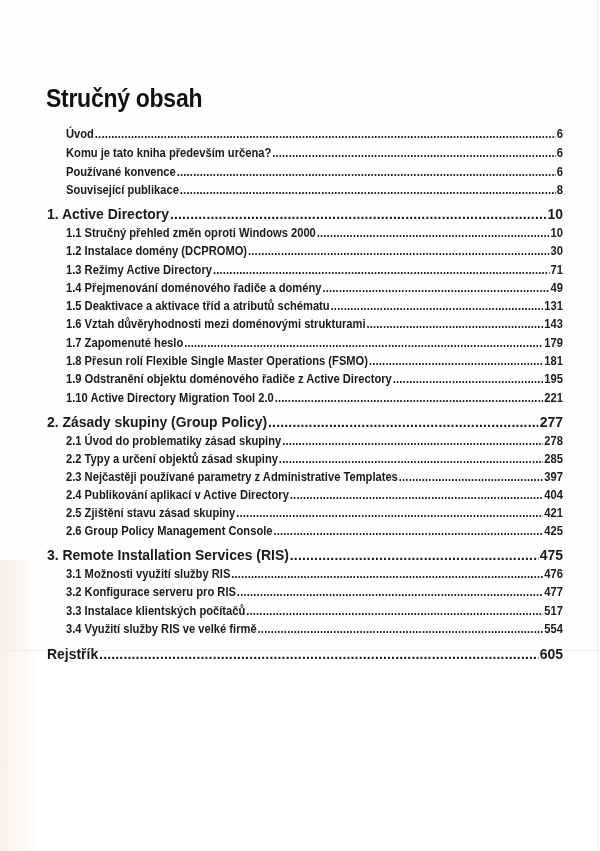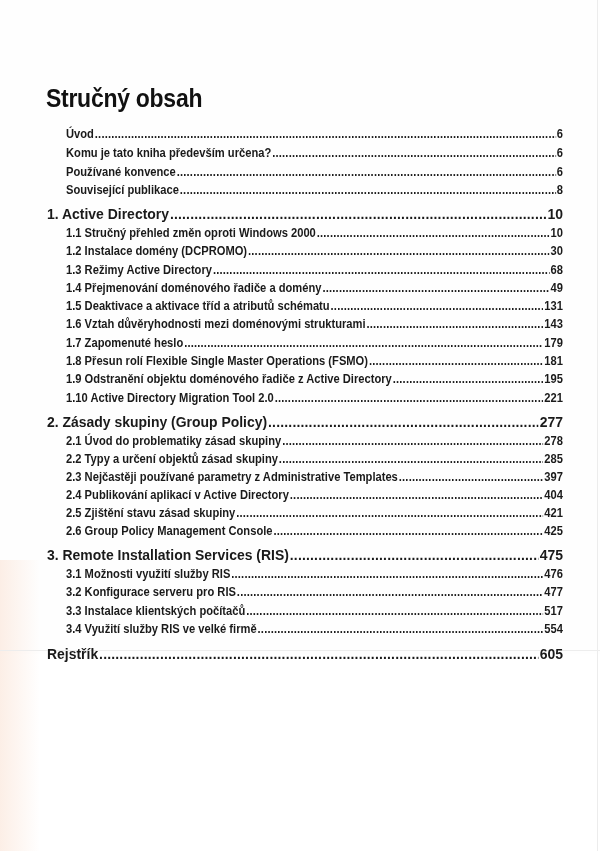--- a/index.html
+++ b/index.html
@@ -146,21 +146,21 @@
     <span class="page-num">10</span>
   </div>
   <div class="toc-line lvl-sub" style="top: 244px; width: 534.409px;">
     <span class="label">1.2 Instalace domény (DCPROMO)</span>
     <span class="leader"></span>
     <span class="page-num">30</span>
   </div>
   <div class="toc-line lvl-sub" style="top: 263px; width: 534.409px;">
     <span class="label">1.3 Režimy Active Directory</span>
     <span class="leader"></span>
-    <span class="page-num">68</span>
+    <span class="page-num">71</span>
   </div>
   <div class="toc-line lvl-sub" style="top: 281px; width: 534.409px;">
     <span class="label">1.4 Přejmenování doménového řadiče a domény</span>
     <span class="leader"></span>
     <span class="page-num">49</span>
   </div>
   <div class="toc-line lvl-sub" style="top: 299px; width: 534.409px;">
     <span class="label">1.5 Deaktivace a aktivace tříd a atributů schématu</span>
     <span class="leader"></span>
     <span class="page-num">131</span>

